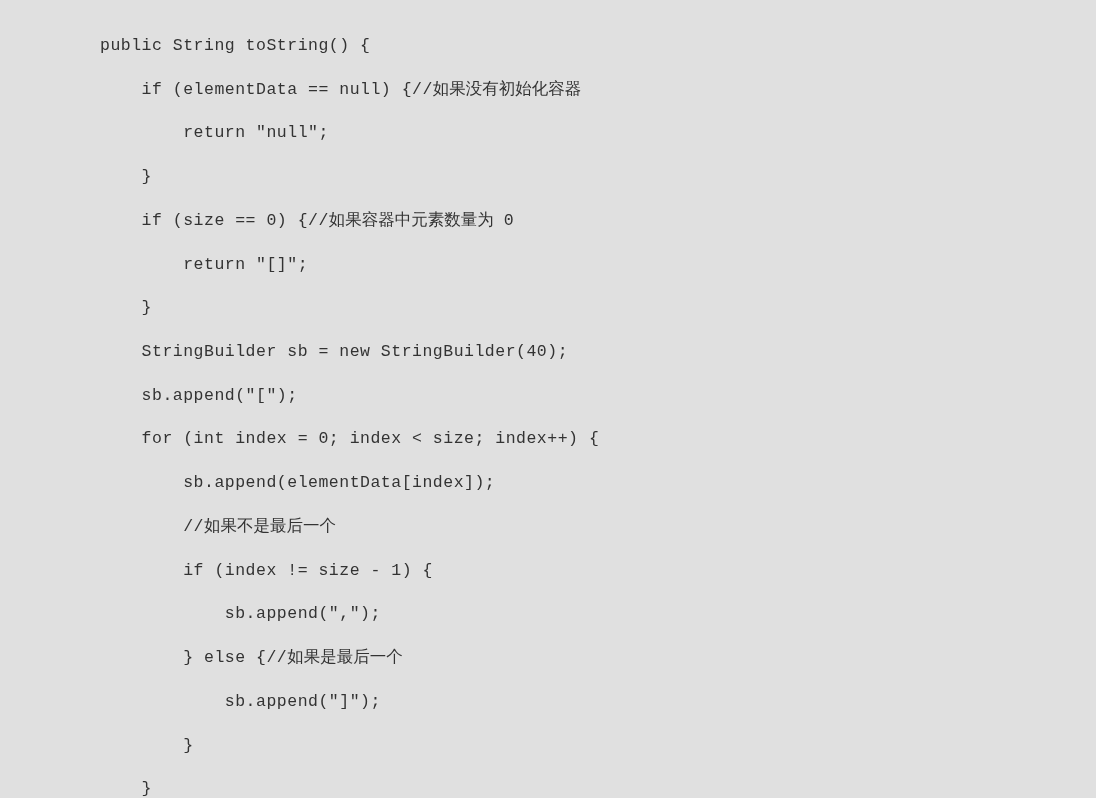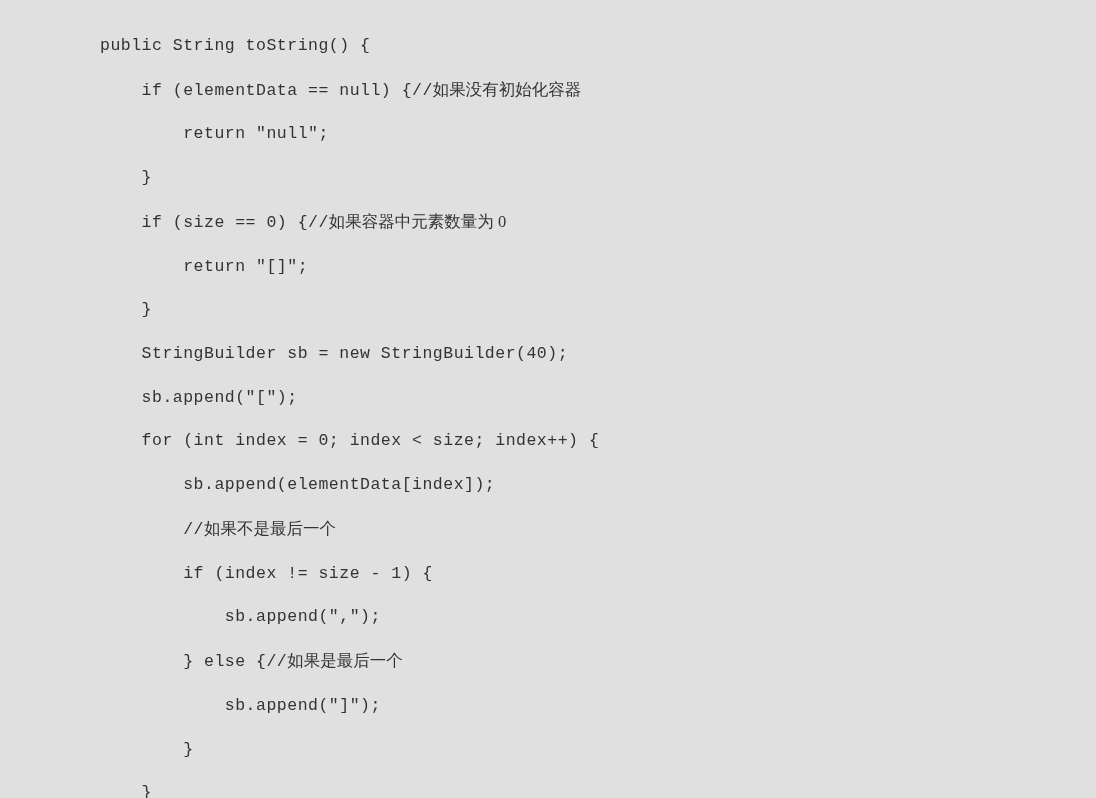--- a/index.html
+++ b/index.html
@@ -15,20 +15,20 @@
       font-family: "Courier New", Courier, monospace;
       font-size: 16.5px;
       color: #333333;
       letter-spacing: 0.5px;
     }
     .code-block {
       white-space: pre;
       line-height: 2.65;
     }
     .cjk {
-      font-family: Liberation Serif, serif;
+      font-family: Liberation Mono, monospace;
       letter-spacing: 0;
     }
   </style>
 </head>
 <body>
 
 <div class="code-block" id="code-container"><div>public String toString() {</div><div>    if (elementData == null) {//<span class="cjk">如果没有初始化容器</span></div><div>        return "null";</div><div>    }</div><div>    if (size == 0) {//<span class="cjk">如果容器中元素数量为 0</span></div><div>        return "[]";</div><div>    }</div><div>    StringBuilder sb = new StringBuilder(40);</div><div>    sb.append("[");</div><div>    for (int index = 0; index &lt; size; index++) {</div><div>        sb.append(elementData[index]);</div><div>        //<span class="cjk">如果不是最后一个</span></div><div>        if (index != size - 1) {</div><div>            sb.append(",");</div><div>        } else {//<span class="cjk">如果是最后一个</span></div><div>            sb.append("]");</div><div>        }</div><div>    }</div></div>
 
 </body></html>

